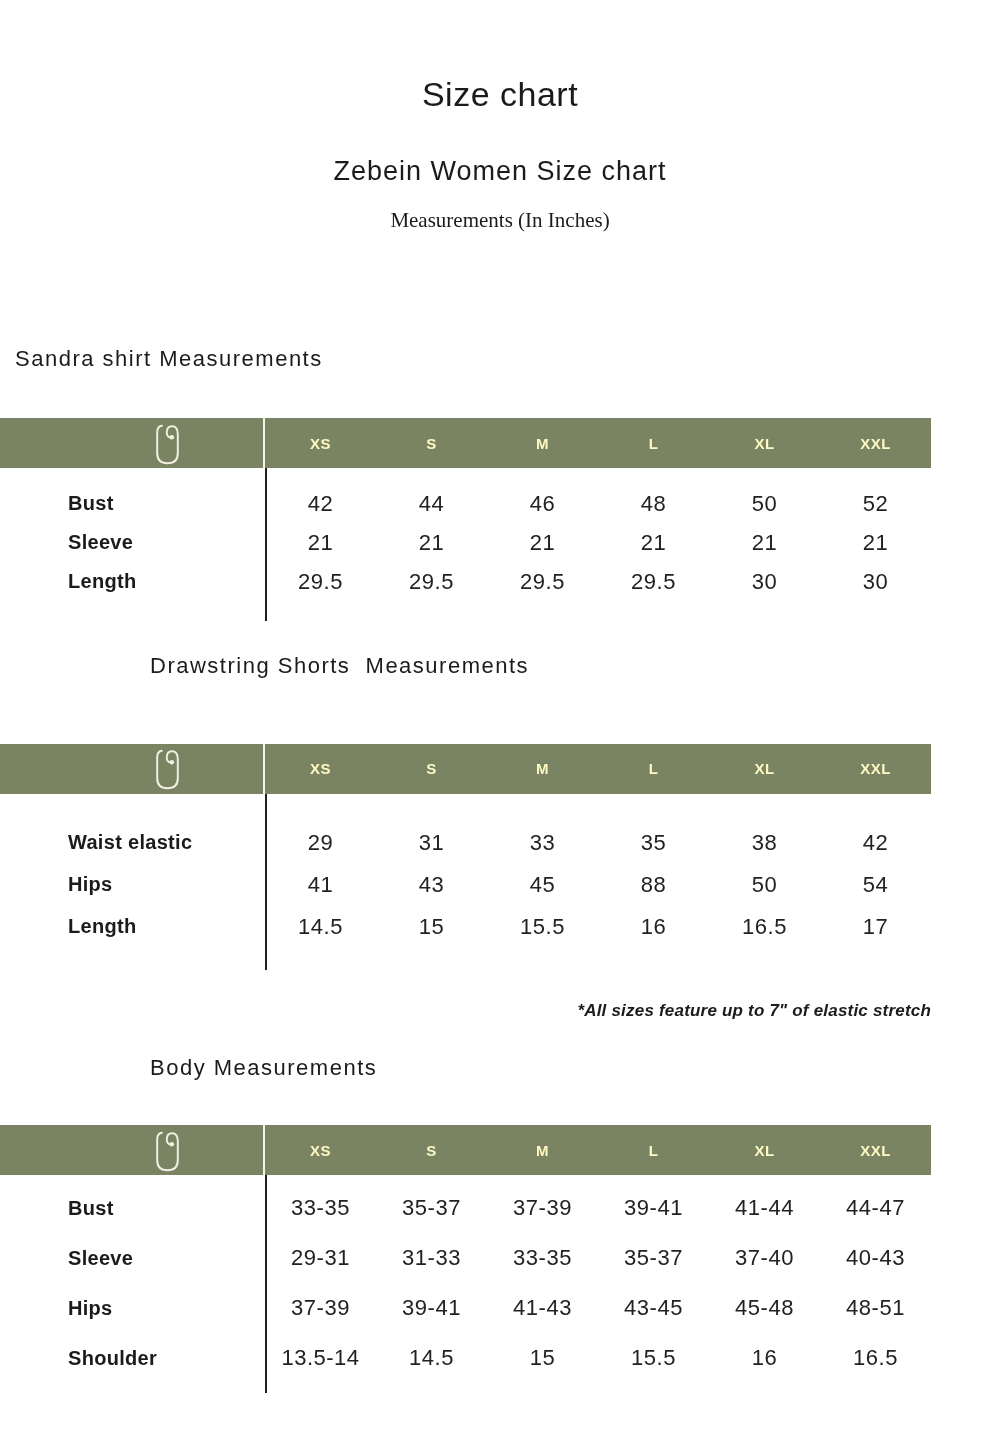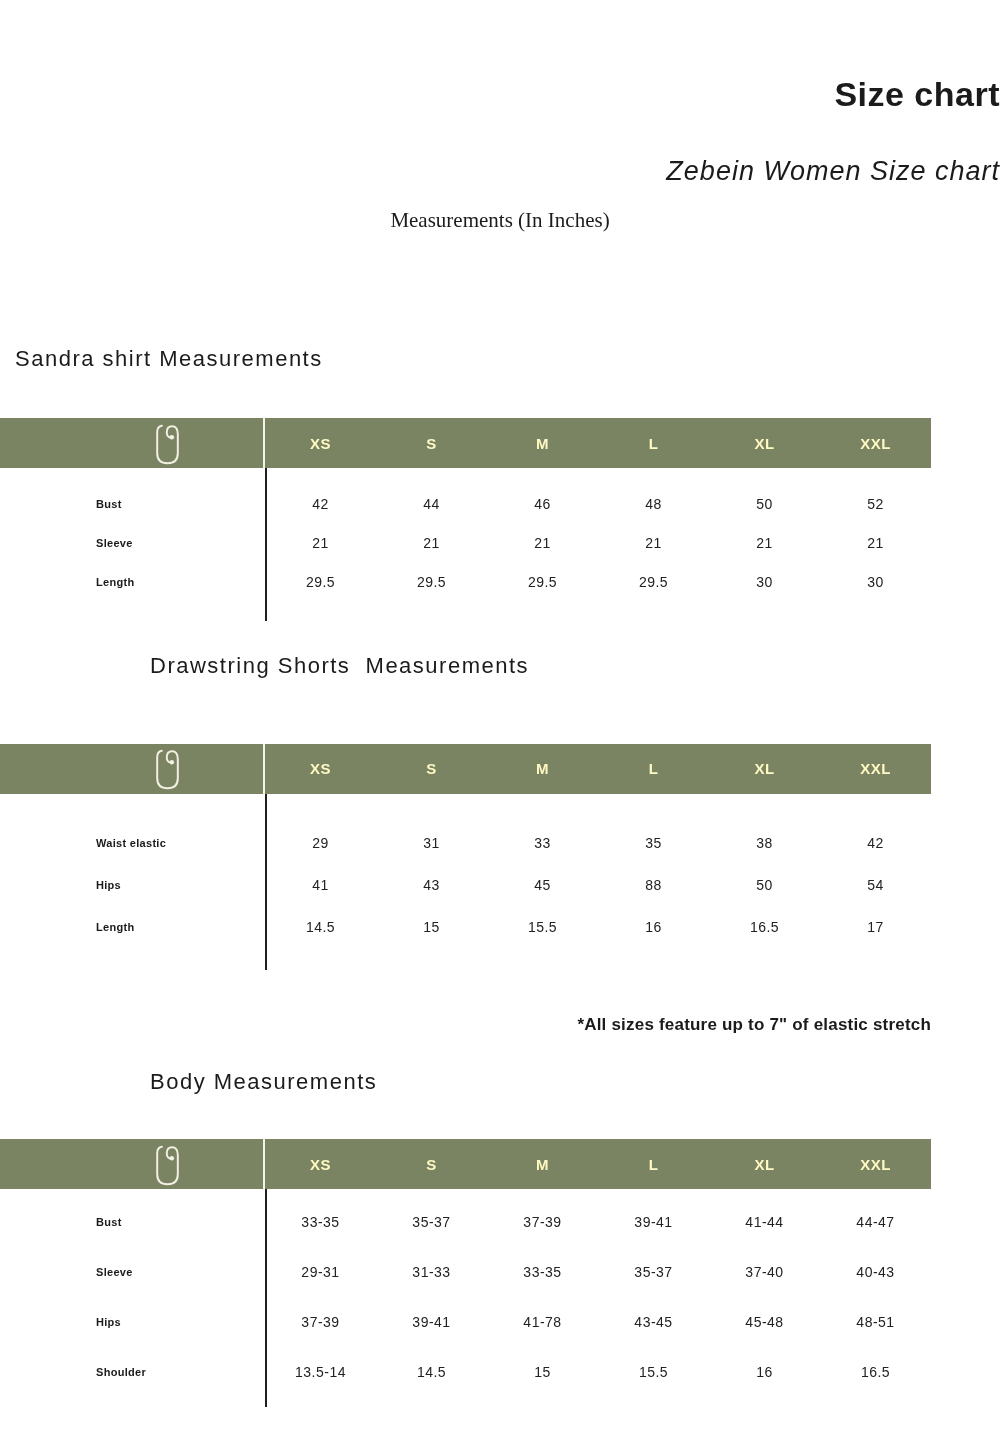--- a/index.html
+++ b/index.html
@@ -4,34 +4,33 @@
 <style>
   html,body{margin:0;padding:0;background:#ffffff;}
   body{
     width:1000px;height:1446px;
     font-family:"Liberation Sans","DejaVu Sans",sans-serif;
     color:#1b1b1b;
     overflow:hidden;
   }
   .page-title{
     margin:76px 0 0 0;
-    text-align:right;
+    text-align:center;
     font-size:34px;
-    font-weight:700;
+    font-weight:400;
     letter-spacing:0.5px;
     line-height:1.1;
   }
   .subtitle{
     margin:42px 0 13px 0;
-    text-align:right;
+    text-align:center;
     font-size:27px;
     font-weight:400;
     letter-spacing:1px;
     line-height:1.2;
-    font-style:italic;
   }
   .measure-line{
     margin:20px 0 0 0;
     text-align:center;
     font-family:"Liberation Serif","DejaVu Serif",serif;
     font-size:21px;
     font-weight:400;
     line-height:1.15;
   }
   .section-title{
@@ -88,39 +87,40 @@
     align-items:center;
   }
   .tbl-1 .t-body{padding:16px 0 20px 0;}
   .tbl-1 .t-row{height:39px;}
   .tbl-2 .t-body{padding:28px 0 22px 0;}
   .tbl-2 .t-row{height:42px;}
   .tbl-3 .t-body{padding:8px 0 10px 0;}
   .tbl-3 .t-row{height:50px;}
 
   .t-label{
-    padding-left:96px;
-    font-size:11px;
+    padding-left:68px;
+    font-size:20px;
     font-weight:700;
     letter-spacing:0.3px;
   }
   .t-val{
     text-align:center;
-    font-size:14px;
+    font-size:22px;
     font-weight:400;
     color:#222222;
     letter-spacing:0.5px;
   }
   .stretch-note{
     width:931px;
-    margin-top:45px;
+    margin-top:31px;
     text-align:right;
     font-size:17px;
     font-weight:700;
     letter-spacing:0.2px;
+    font-style:italic;
   }
   .logo-svg{display:block;}
 </style>
 </head>
 <body>
 
 <h1 class="page-title">Size chart</h1>
 <h2 class="subtitle">Zebein Women Size chart</h2>
 <div class="measure-line">Measurements (In Inches)</div>
 
@@ -255,21 +255,21 @@
       <div class="t-val">31-33</div>
       <div class="t-val">33-35</div>
       <div class="t-val">35-37</div>
       <div class="t-val">37-40</div>
       <div class="t-val">40-43</div>
     </div>
     <div class="t-row">
       <div class="t-label">Hips</div>
       <div class="t-val">37-39</div>
       <div class="t-val">39-41</div>
-      <div class="t-val">41-78</div>
+      <div class="t-val">41-43</div>
       <div class="t-val">43-45</div>
       <div class="t-val">45-48</div>
       <div class="t-val">48-51</div>
     </div>
     <div class="t-row">
       <div class="t-label">Shoulder</div>
       <div class="t-val">13.5-14</div>
       <div class="t-val">14.5</div>
       <div class="t-val">15</div>
       <div class="t-val">15.5</div>

